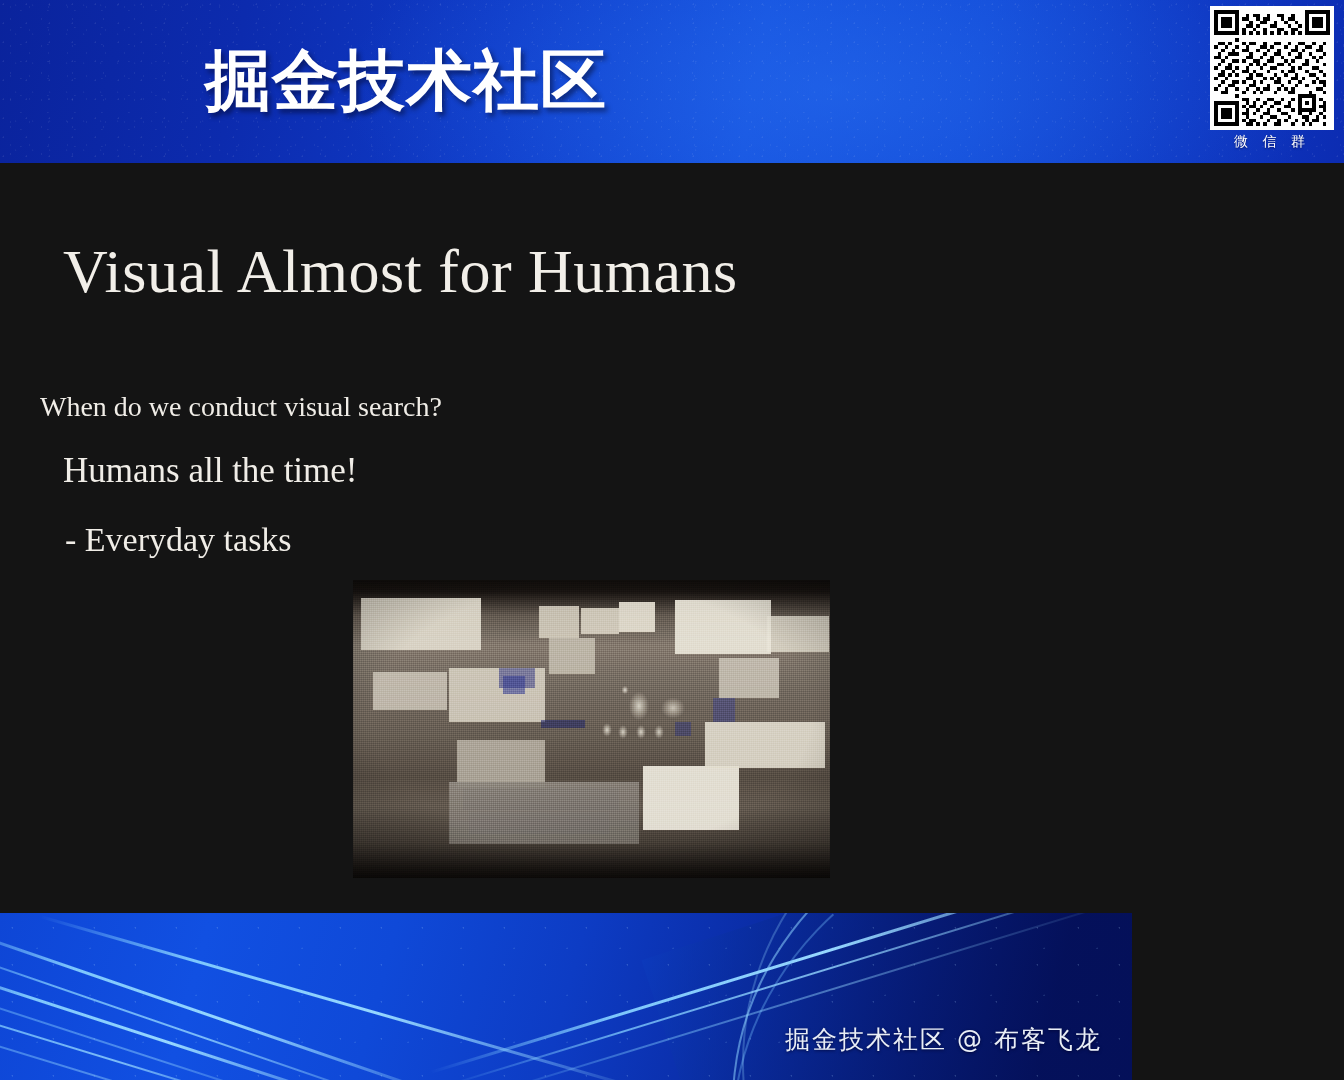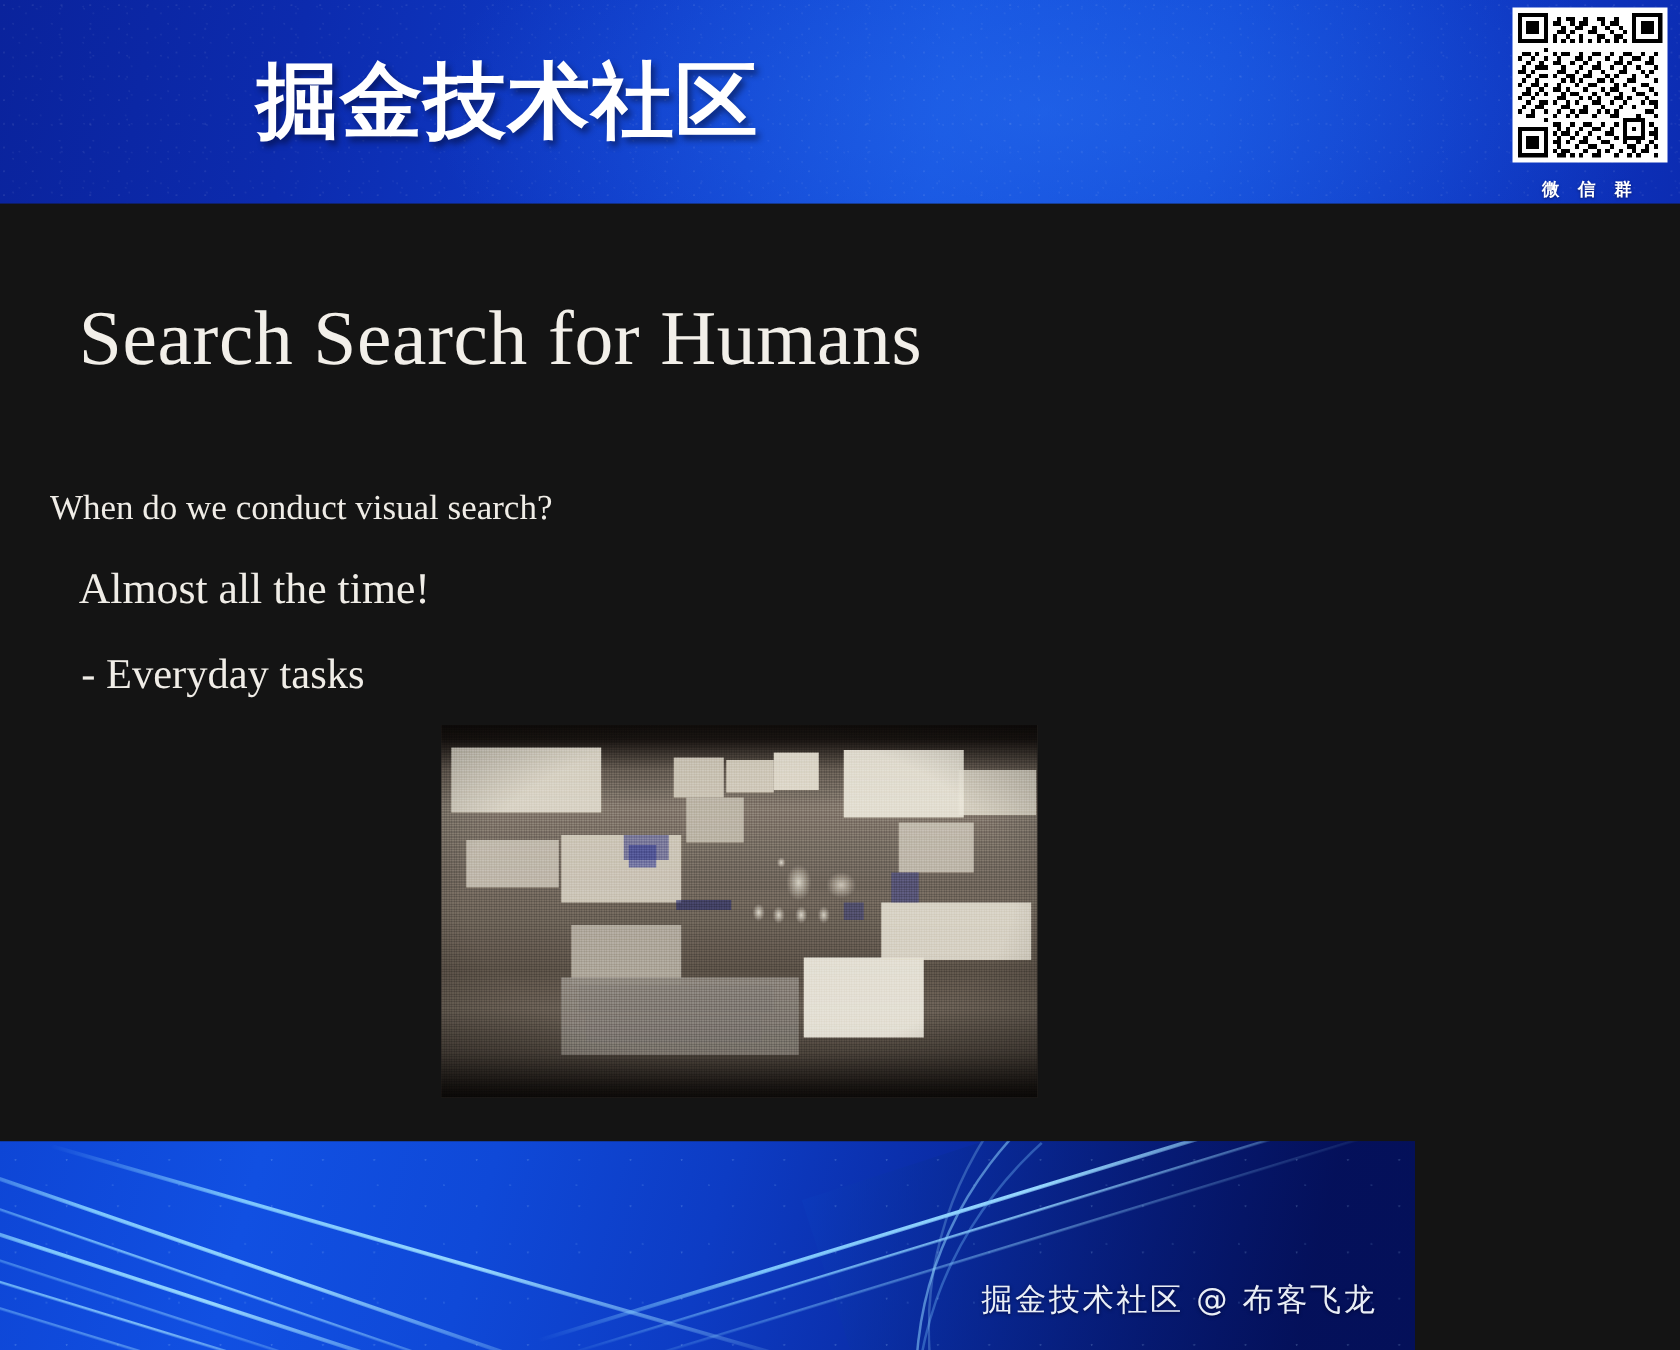--- a/index.html
+++ b/index.html
@@ -55,21 +55,21 @@
     position:absolute; left:1208px; top:6px;
     width:128px; text-align:center;
   }
   #qr-code {
     width:124px; height:124px; background:#ffffff;
     padding:4px; margin:0 auto;
     display:block;
   }
   #qr-code svg { display:block; width:100%; height:100%; }
   #qr-caption {
-    margin-top:13px; color:#ffffff; font-weight:bold;
+    margin-top:3px; color:#ffffff; font-weight:normal;
     font-size:14px; letter-spacing:5px;
     font-family:"DejaVu Sans","Liberation Sans",sans-serif;
     text-shadow:0 1px 2px rgba(0,0,40,.6);
   }
 
   
   #slide {
     position:absolute; left:0; top:163px; width:1344px; height:750px;
     background:#141414;
   }
@@ -480,25 +480,25 @@
               <rect x="31" y="32" width="1" height="1"></rect>
           </g>
         </svg>
       </div>
       <div id="qr-caption">微 信 群</div>
     </div>
   </div>
 
   <div id="slide">
 
-    <div id="slide-heading">Search Search for Humans</div>
+    <div id="slide-heading">Visual Almost for Humans</div>
 
     <div class="slide-line" id="line-question">When do we conduct visual search?</div>
 
-    <div class="slide-line" id="line-answer">Almost all the time!</div>
+    <div class="slide-line" id="line-answer">Humans all the time!</div>
 
     <div class="slide-line" id="line-bullet">- Everyday tasks</div>
 
     <div id="desk-photo">
       <div class="ph-layer ph-base"></div>
       <div class="ph-layer ph-papers"></div>
       <div class="ph-layer ph-objects"></div>
       <div class="ph-layer ph-laptop"></div>
       <div class="ph-layer ph-blue"></div>
       <div class="ph-layer ph-vignette"></div>

